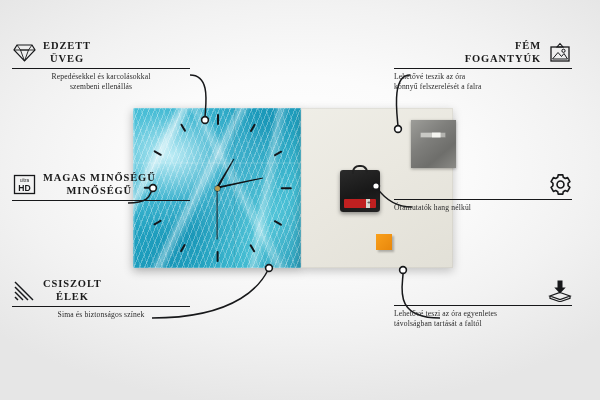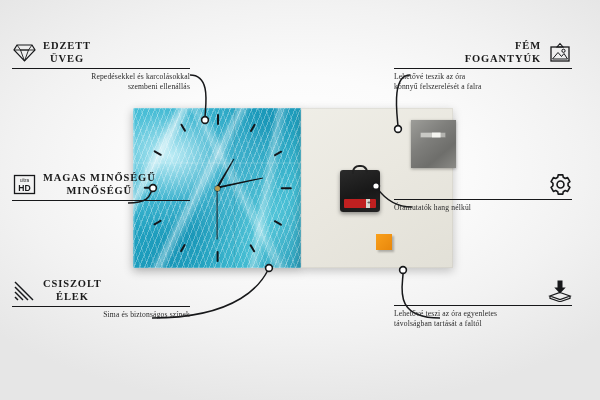--- a/index.html
+++ b/index.html
@@ -87,21 +87,21 @@
   .feat .rule { height:1.4px; background:#17181a; margin:3px 0 3px; }
   .feat .desc { font-size:7.6px; line-height:10px; color:#2a2a2a; letter-spacing:.15px; }
 
   .feat.left  { left:12px; }
   .feat.left  .head { justify-content:flex-start; }
   .feat.left  .desc, .feat.left .titles { text-align:center; }
   .feat.right { right:28px; }
   .feat.right .head { justify-content:flex-end; flex-direction:row; }
   .feat.right .desc, .feat.right .titles { text-align:right; }
   .feat.right .desc { text-align:left; }
-  .feat.left  .desc { text-align:right; }
+  .feat.left  .desc { text-align:center; }
 
   .ficon { width:24px; height:24px; flex:0 0 24px; display:flex;
            align-items:center; justify-content:flex-end; }
   .ficon svg { display:block; }
 
   .f1 { top:40px; }  .f2 { top:172px; } .f3 { top:278px; }
   .f4 { top:40px; }  .f5 { top:172px; } .f6 { top:278px; }
 
   #lines { position:absolute; inset:0; pointer-events:none; }
 </style>

